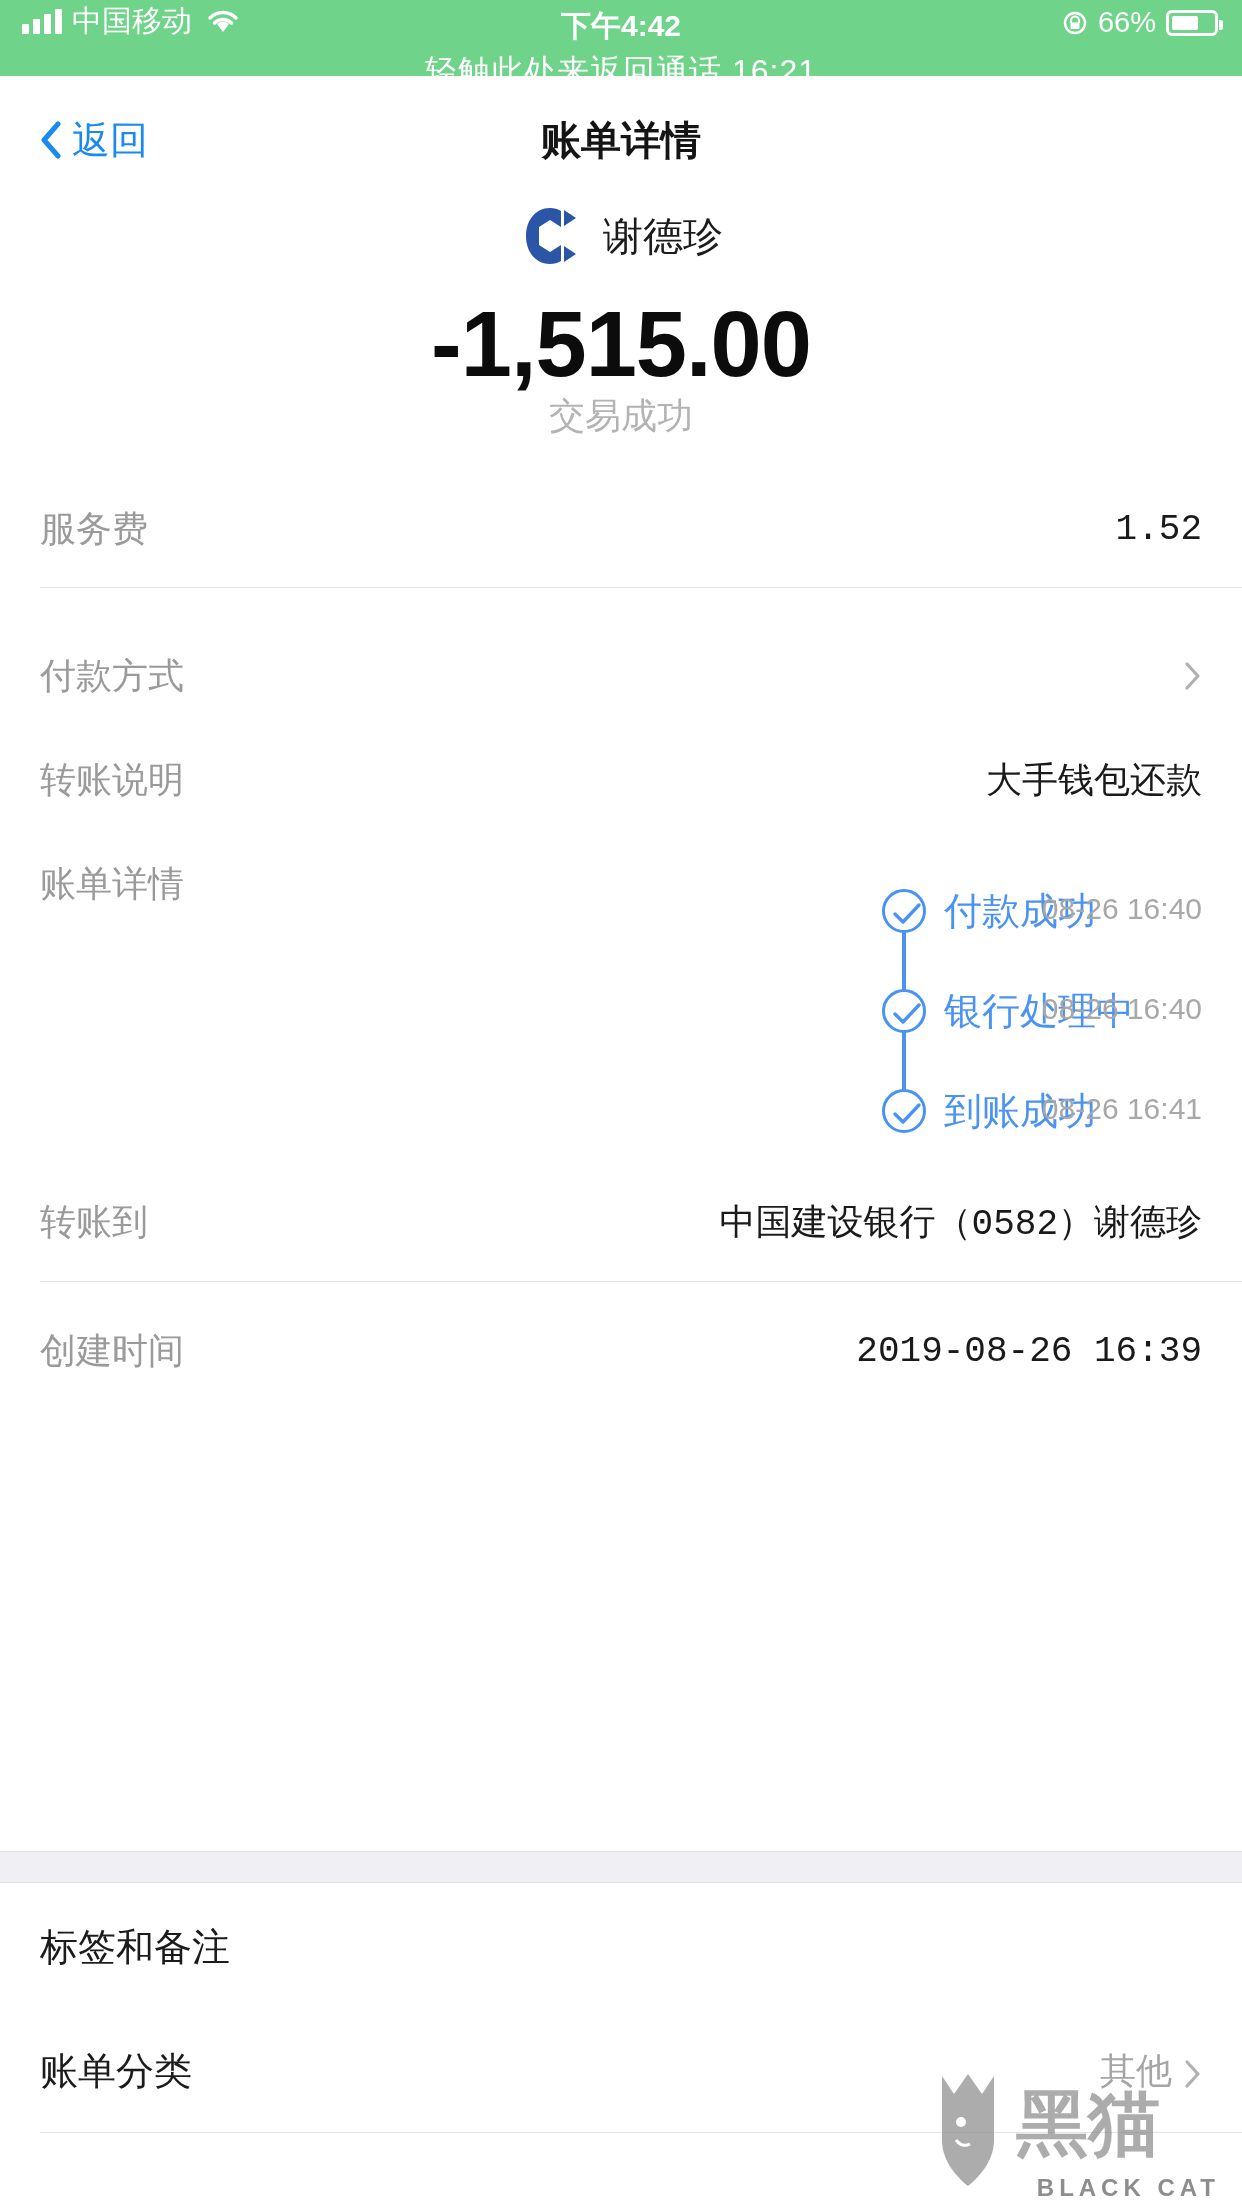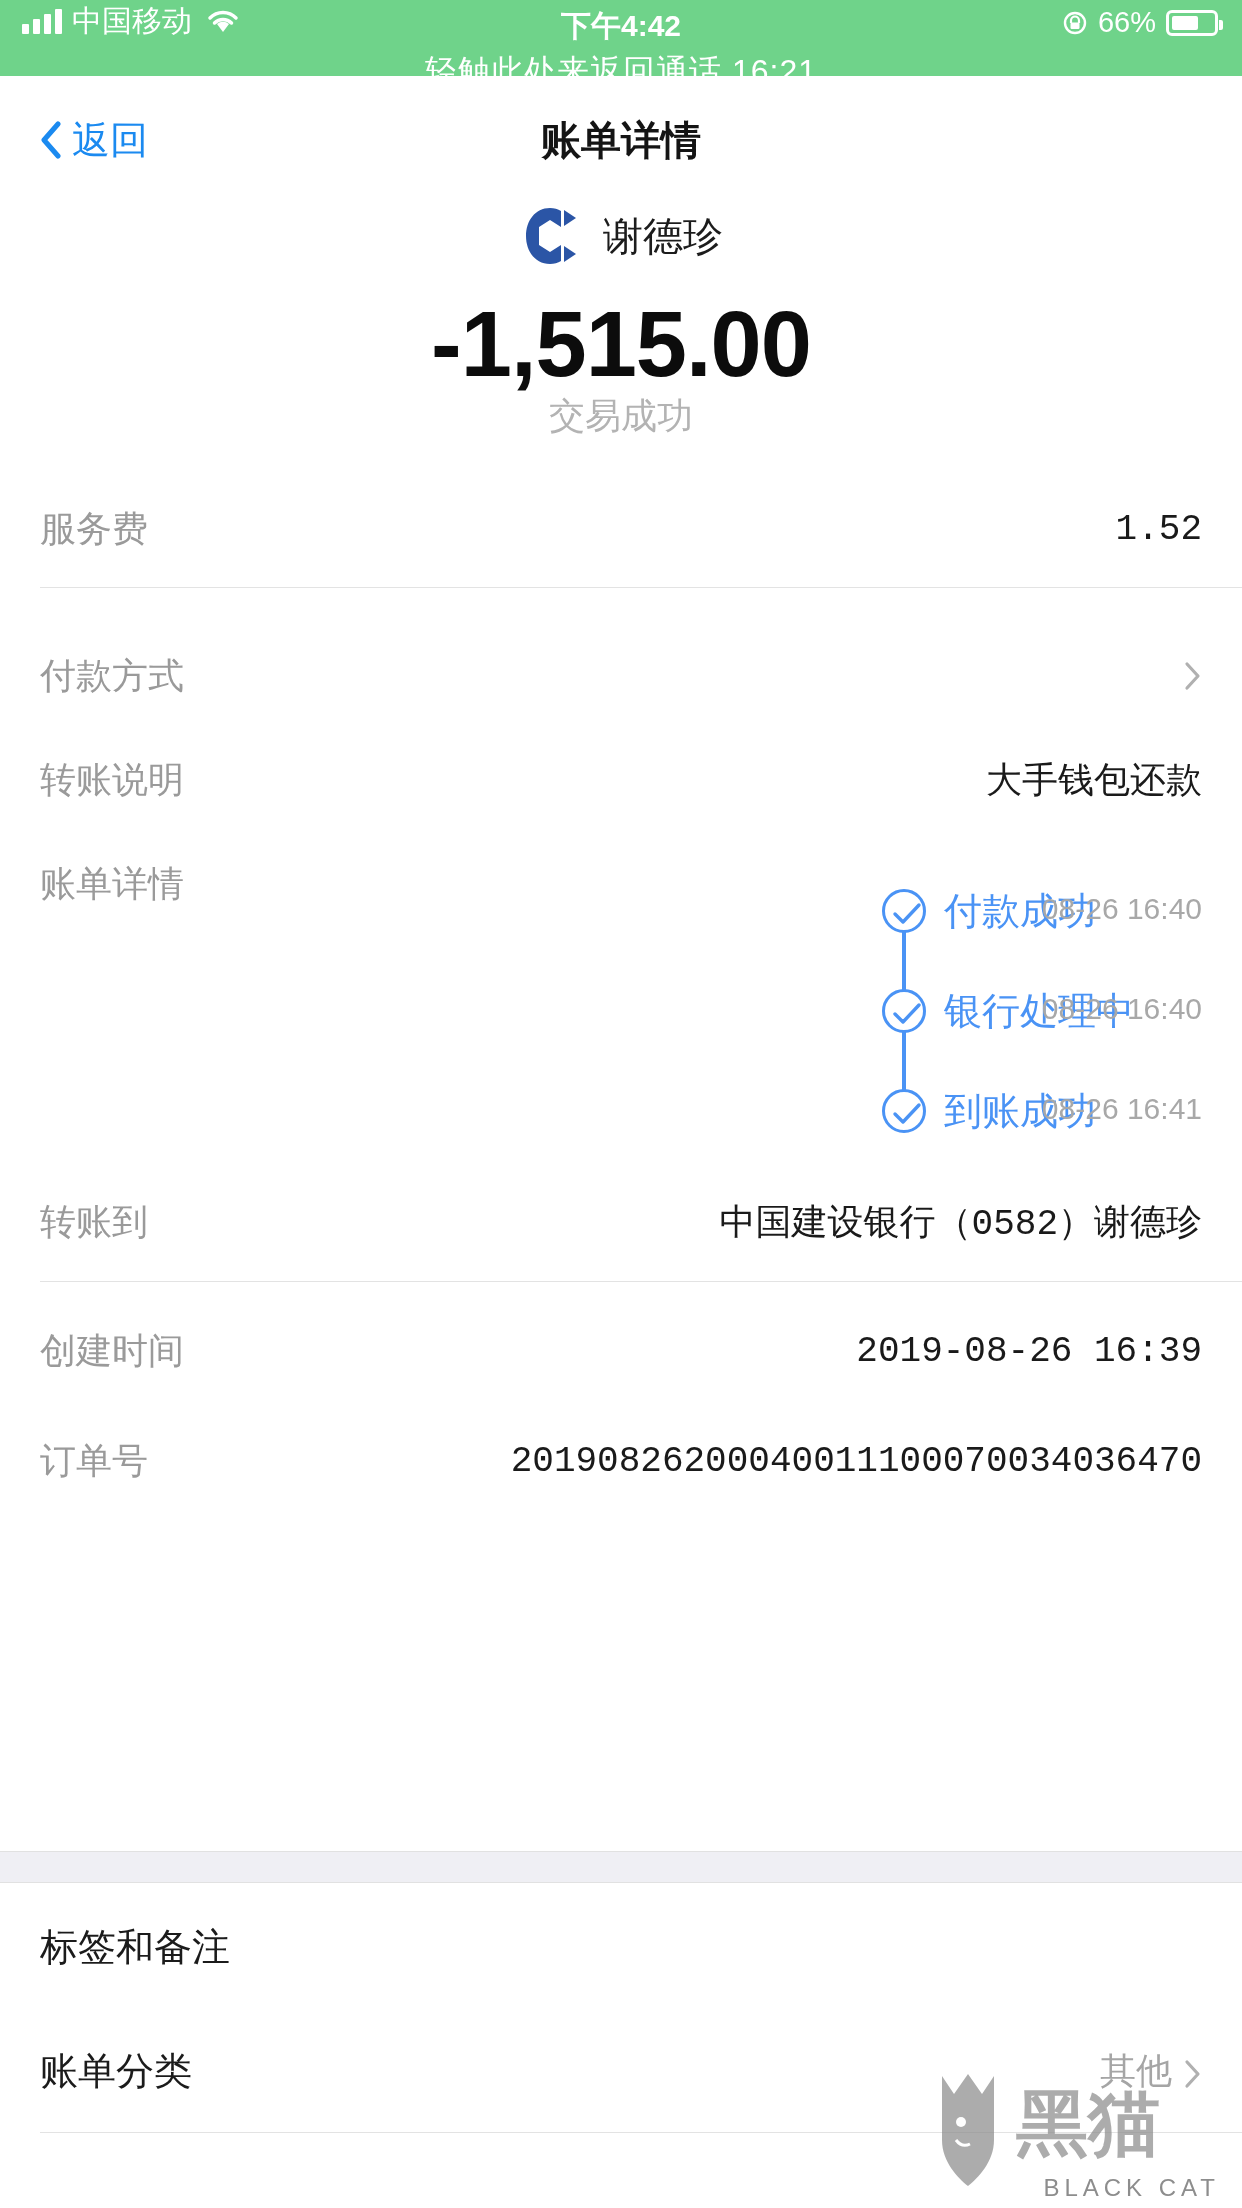--- a/index.html
+++ b/index.html
@@ -156,21 +156,21 @@
     display:flex; align-items:center; justify-content:flex-end; gap:12px;
   }
 
   
   .watermark{
     position:absolute; right:18px; bottom:8px; width:300px; height:130px;
     opacity:0.72;
   }
   .wm-text{
     position:absolute; right:22px; bottom:6px;
-    font-size:24px; letter-spacing:5px; color:#8d8d8d; font-weight:normal;
+    font-size:24px; letter-spacing:5px; color:#8d8d8d; font-weight:bold;
   }
 </style>
 </head>
 <body>
 
 <div class="callbar">
   <div class="statusrow">
     <div class="st-left">
       <span class="signal">
         <i></i>
@@ -298,24 +298,20 @@
     <span class="k">转账到</span>
     <span class="v">中国建设银行（0582）谢德珍</span>
     <span class="hairline" style="bottom:0;"></span>
   </div>
 
   <div class="row row-created" style="margin-top:14px;">
     <span class="k">创建时间</span>
     <span class="v">2019-08-26 16:39</span>
   </div>
 
-  <div class="row row-order">
-    <span class="k">订单号</span>
-    <span class="v">20190826200040011100070034036470</span>
-  </div>
 
 </div>
 
 <div class="gap" style="top:1851px;"></div>
 
 <div class="bottom" style="top:1885px;">
   <div class="brow">
     <span class="bk">标签和备注</span>
     <span class="bv"></span>
   </div>

